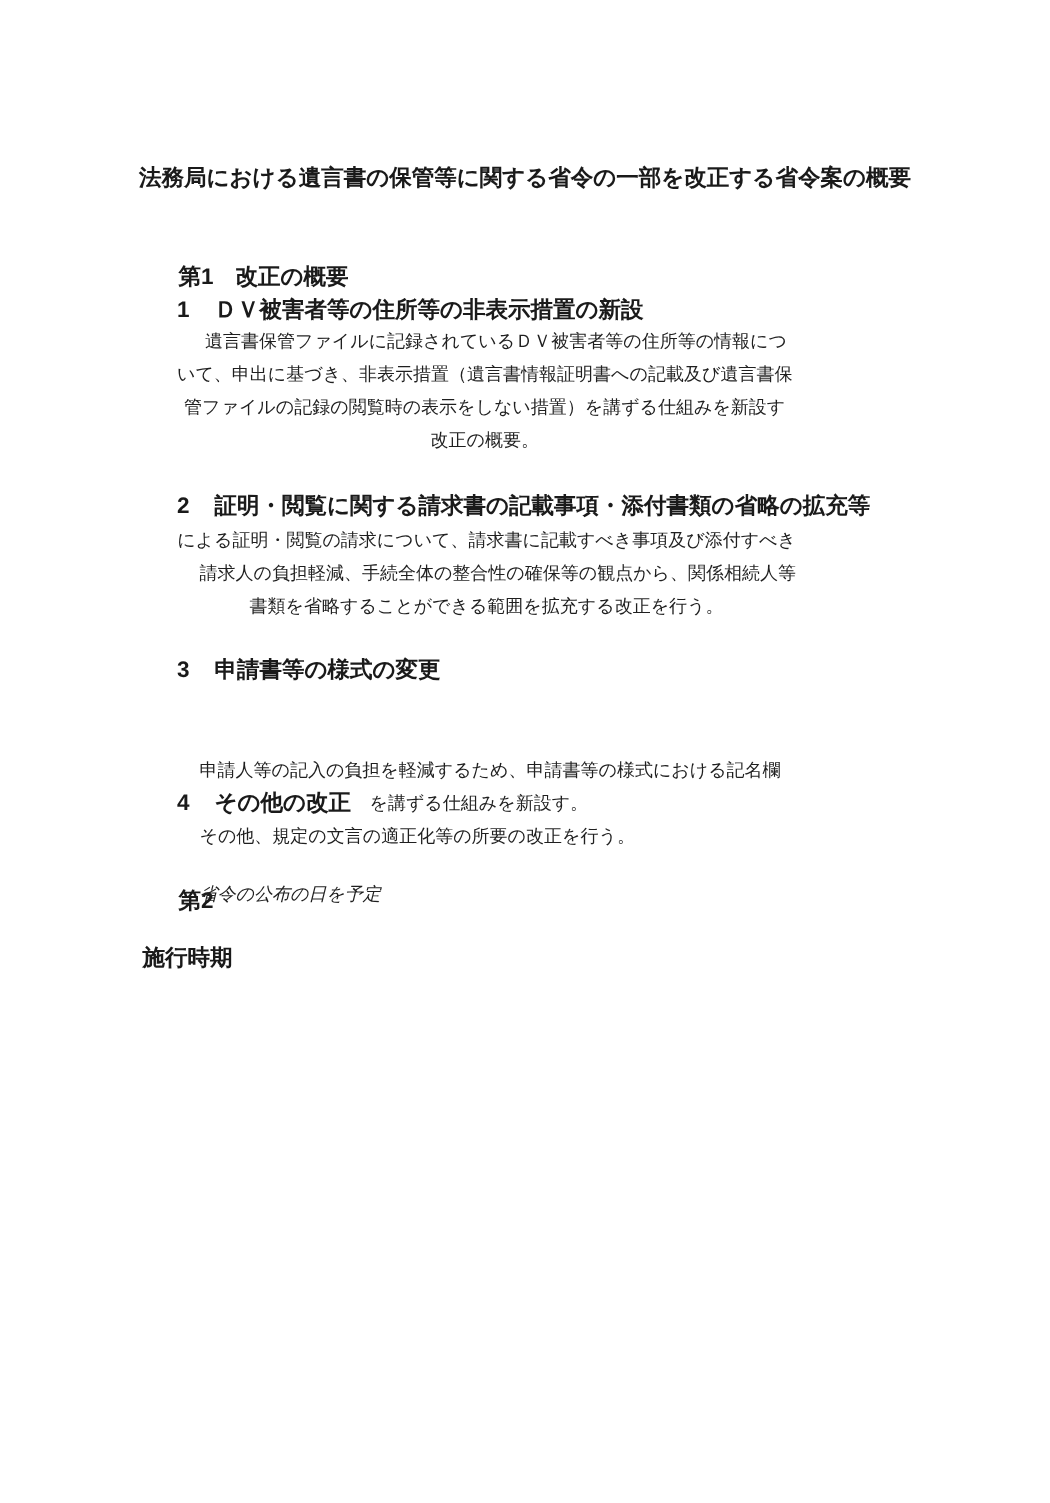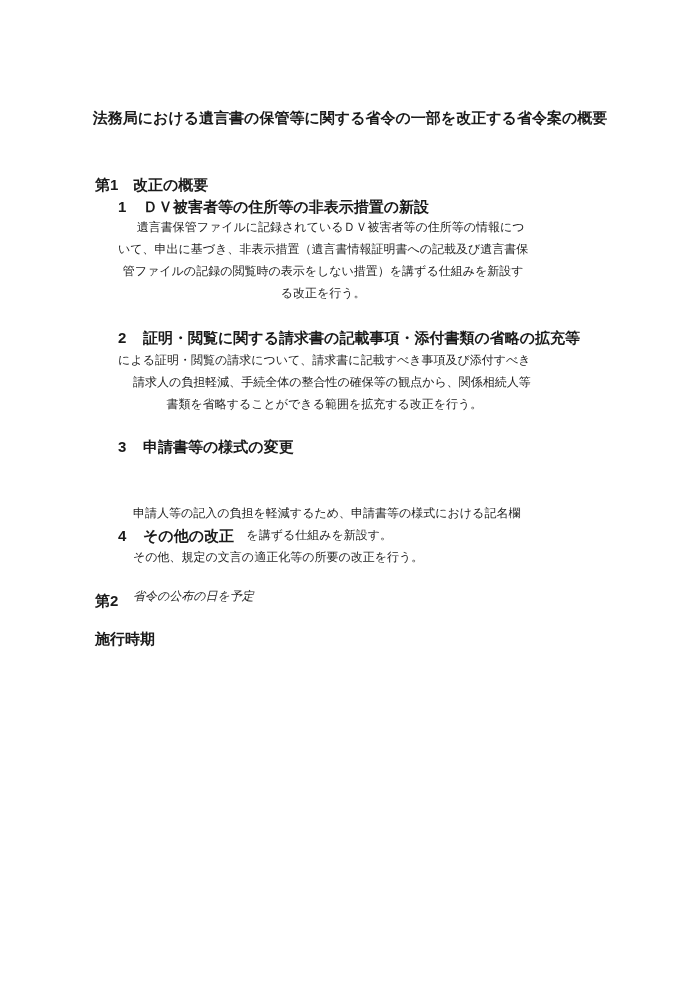--- a/index.html
+++ b/index.html
@@ -14,41 +14,42 @@
     overflow: hidden;
     color: #1c1c1c;
     font-family: "Liberation Serif", serif;
   }
   .doc-title {
     position: absolute;
     top: 109px;
     left: 0;
     width: 700px;
     text-align: center;
-    font-family: Liberation Serif, serif;
+    font-family: Liberation Sans, sans-serif;
     font-weight: bold;
     font-size: 15px;
     line-height: 19px;
     color: #1a1a1a;
     white-space: nowrap;
   }
   .sec-heading {
     position: absolute;
     left: 95px;
     display: flex;
     font-family: "Liberation Sans", sans-serif;
     font-weight: bold;
     font-size: 15px;
     line-height: 17px;
     color: #1a1a1a;
     white-space: nowrap;
   }
   .sec-heading .num {
     width: 38px;
     flex: 0 0 38px;
+    margin-left: 24px;
   }
   .item-heading {
     position: absolute;
     left: 118px;
     display: flex;
     font-family: "Liberation Sans", sans-serif;
     font-weight: bold;
     font-size: 15px;
     line-height: 17px;
     color: #1a1a1a;
@@ -99,21 +100,21 @@
 
 <div class="item-heading" id="item1-heading">
   <span class="num">1</span>
   <span class="label">ＤＶ被害者等の住所等の非表示措置の新設</span>
 </div>
 
 <div class="para" id="para1">
   <div class="line first">遺言書保管ファイルに記録されているＤＶ被害者等の住所等の情報につ</div>
   <div class="line">いて、申出に基づき、非表示措置（遺言書情報証明書への記載及び遺言書保</div>
   <div class="line">管ファイルの記録の閲覧時の表示をしない措置）を講ずる仕組みを新設す</div>
-  <div class="line">る改正を行う。</div>
+  <div class="line">改正の概要。</div>
 </div>
 
 <div class="item-heading" id="item2-heading">
   <span class="num">2</span>
   <span class="label">証明・閲覧に関する請求書の記載事項・添付書類の省略の拡充等</span>
 </div>
 
 <div class="para" id="para2">
   <div class="line">による証明・閲覧の請求について、請求書に記載すべき事項及び添付すべき</div>
   <div class="line first">請求人の負担軽減、手続全体の整合性の確保等の観点から、関係相続人等</div>

